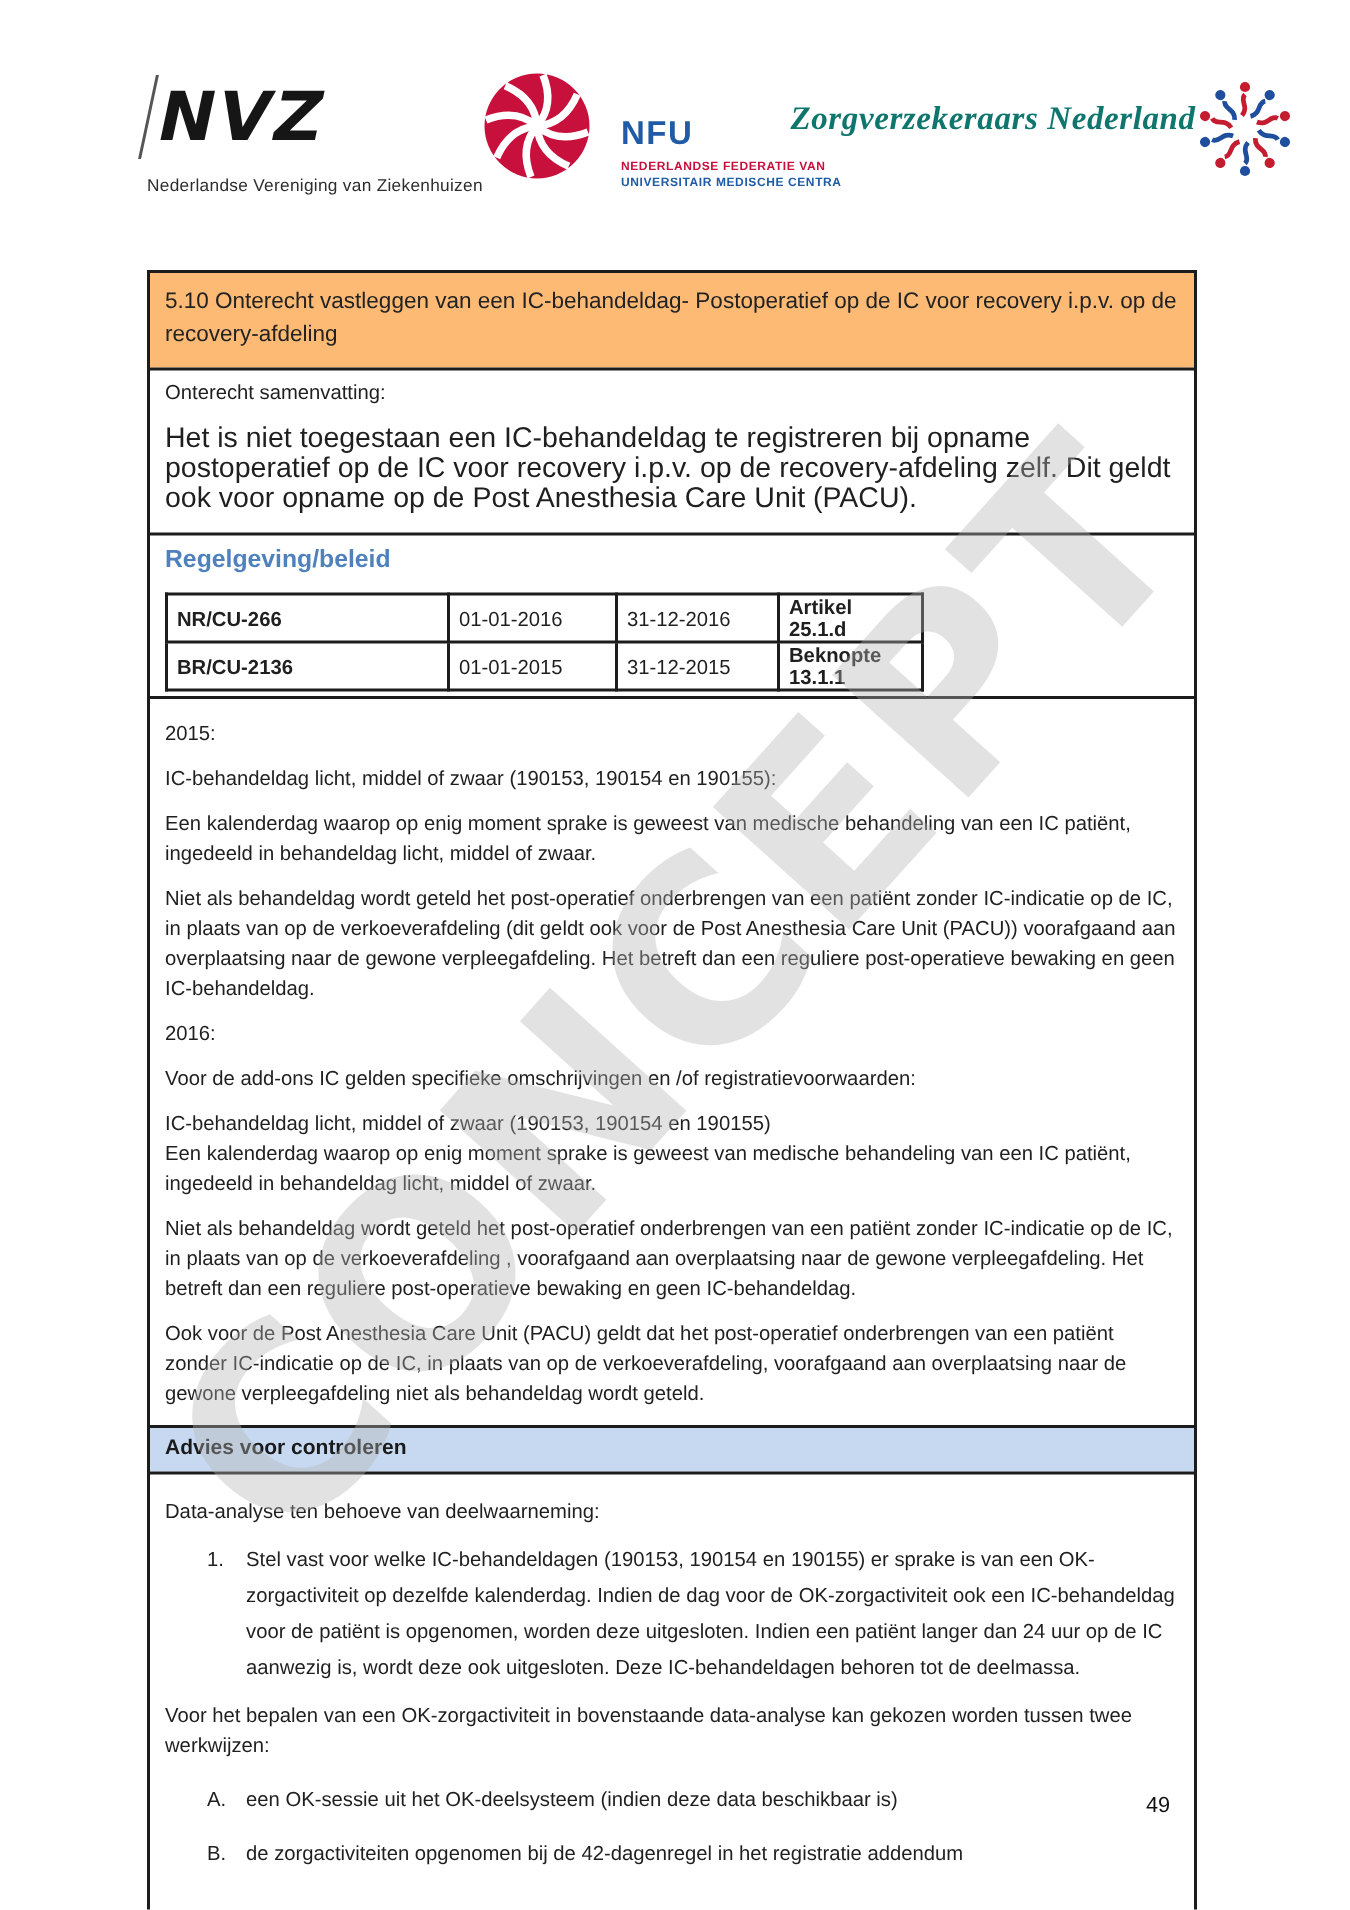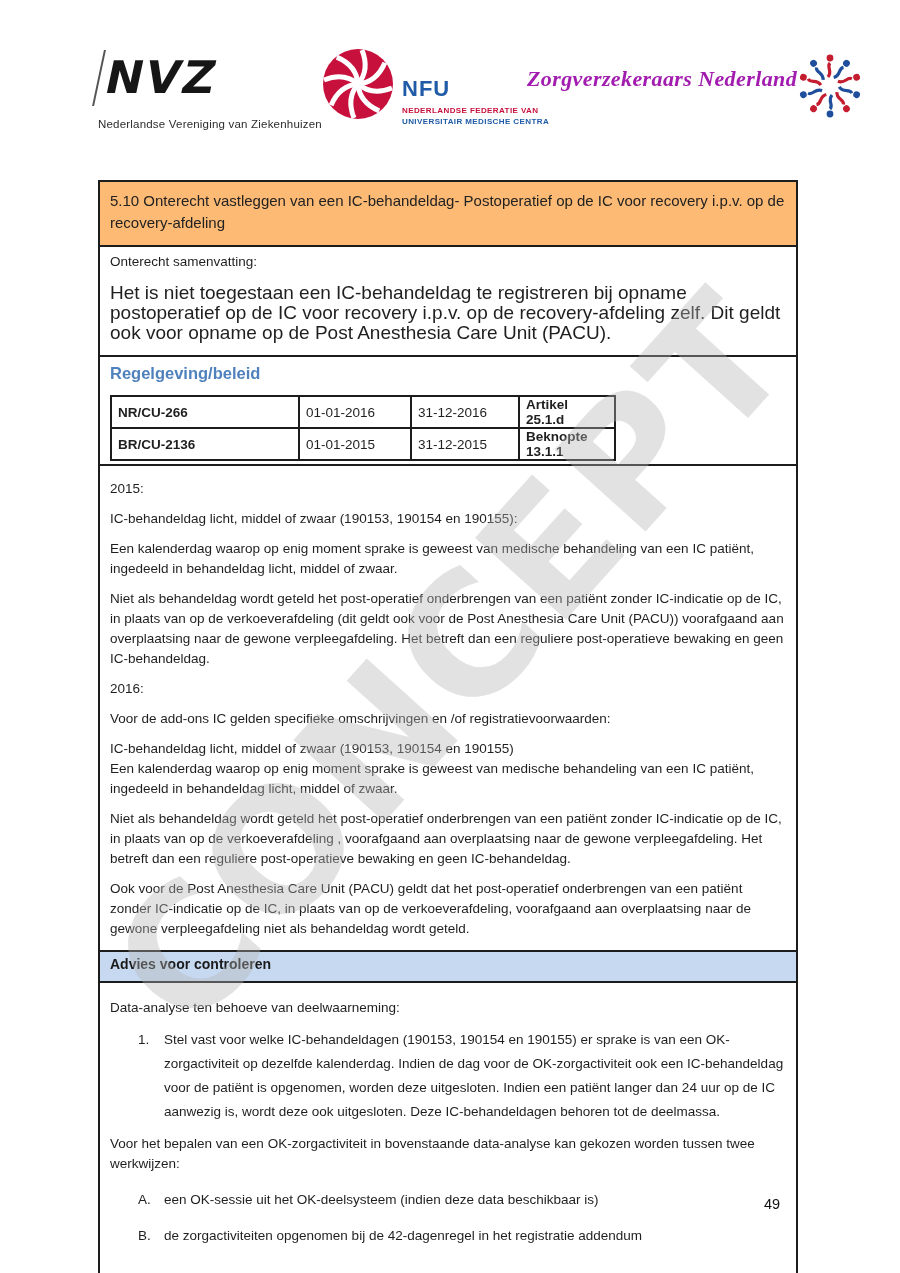--- a/index.html
+++ b/index.html
@@ -7,27 +7,27 @@
     font-family:"Liberation Sans", sans-serif; color:#1f1f1f; }
   .page { position:relative; width:900px; height:1273px; background:#fff; }
 
   
   .nvz { position:absolute; left:98px; top:50px; }
   .nvz-mark { font-size:45px; font-weight:900; letter-spacing:2px; color:#161616;
     transform:skewX(-12deg); font-family:"DejaVu Sans", sans-serif; border-left:2px solid #555; padding-left:6px; line-height:56px;}
   .nvz-caption { margin-top:12px; font-size:11.5px; color:#2d2d2d; letter-spacing:0.2px; }
 
   .nfu { position:absolute; left:320px; top:46px; display:flex; }
-  .nfu-text { margin-left:6px; margin-top:32px; }
+  .nfu-text { margin-left:18px; margin-top:32px; }
   .nfu-mark { font-size:22px; font-weight:bold; color:#1f5ba6; letter-spacing:1px; line-height:22px;}
   .nfu-line1 { font-size:8px; font-weight:bold; color:#c8103c; letter-spacing:0.4px; margin-top:6px;}
   .nfu-line2 { font-size:8px; font-weight:bold; color:#1f5ba6; letter-spacing:0.4px; margin-top:2px;}
 
   .zn-name { position:absolute; left:527px; top:66px; font-family:"Liberation Serif", serif;
-    font-style:italic; font-weight:600; font-size:22px; color:#a21caf; letter-spacing:0.4px;text-align:right; }
+    font-style:italic; font-weight:600; font-size:22px; color:#0f766e; letter-spacing:0.4px;text-align:right; }
   .zn-emblem { position:absolute; left:788px; top:44px; }
 
   
   .watermark { position:absolute; left:452px; top:660px; z-index:6; pointer-events:none;
     transform:translate(-50%,-50%) rotate(-48deg); font-size:168px; font-weight:bold;
     font-family:"DejaVu Sans", sans-serif; color:#b5b5b5; opacity:0.38; letter-spacing:4px; white-space:nowrap; }
 
   
   .docbox { position:absolute; left:98px; top:180px; width:700px; border:2px solid #1c1c1c; background:#fff; }
   .sec { border-top:2px solid #1c1c1c; }

